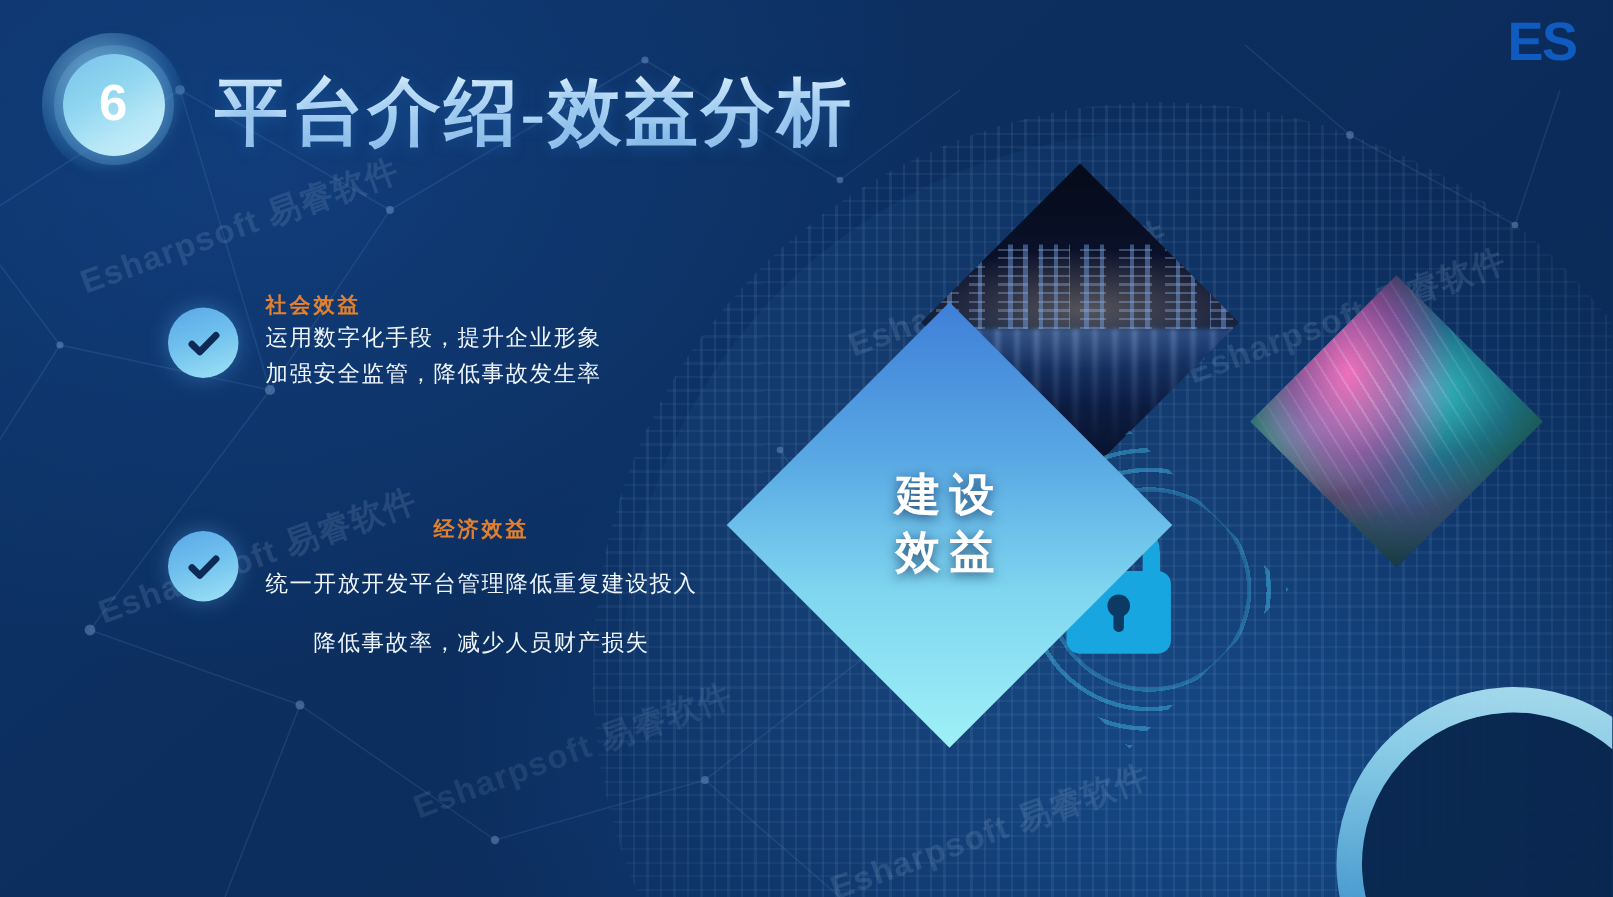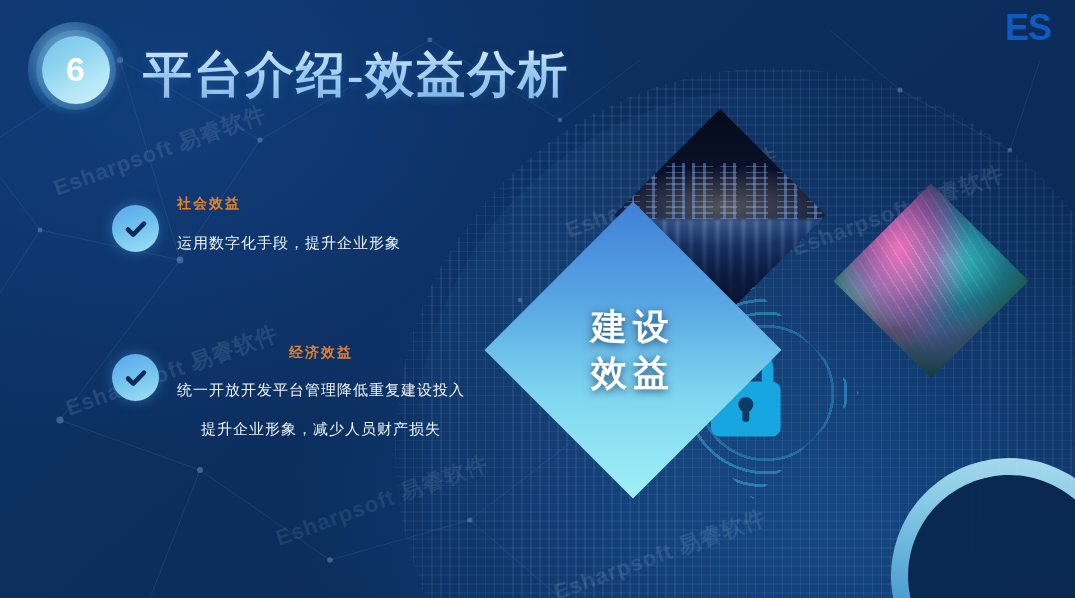--- a/index.html
+++ b/index.html
@@ -91,38 +91,38 @@
     position:absolute; left:0; top:9px; width:47px; height:47px; border-radius:50%;
     background:linear-gradient(160deg,#5ba7e8 0%,#6fc0ee 45%,#9fe3f5 100%);
     box-shadow:0 0 14px rgba(90,170,235,.40);
     display:flex; align-items:center; justify-content:center;
   }
   .check svg{ display:block; }
 
   .block-body{ margin-left:65px; }
   .block-head{ font-size:14px; font-weight:700; letter-spacing:2px; line-height:1.1; }
   .block-line{ font-size:15px; color:#eef5fd; letter-spacing:1px; line-height:1.1; white-space:nowrap; }
-  .b1 .block-line{ margin-top:24px; }
+  .b1 .block-line{ margin-top:7px; }
   .b2 .block-line{ margin-top:22px; }
   .b1 .block-head{ margin-bottom:4px; }
   .b2 .block-head{ margin-bottom:6px; }
 
   
   .dia-outline{
     position:absolute; left:528px; top:245px; width:210px; height:210px;
     transform:rotate(45deg);
     background:
       linear-gradient(rgba(255,255,255,0),rgba(255,255,255,0)) padding-box,
       linear-gradient(135deg,#3f7fd8 0%,#59a8e4 35%,#7fd6ef 65%,#9ff0f7 100%) border-box;
     border:7px solid transparent;
   }
   .dia-label{
     position:absolute; left:528px; top:245px; width:210px; height:210px;
     display:flex; flex-direction:column; align-items:center; justify-content:center;
-    color:#ffffff; font-size:36px; font-weight:700; letter-spacing:6px; line-height:1.28;
+    color:#ffffff; font-size:30px; font-weight:700; letter-spacing:6px; line-height:1.28;
     text-shadow:0 2px 8px rgba(5,30,70,.7);
   }
 
   
   .dia{ position:absolute; transform:rotate(45deg); overflow:hidden; }
   .dia > .art{ position:absolute; inset:0; transform:rotate(-45deg) scale(1.45); }
 
   .dia-city{ left:645px; top:140px; width:150px; height:150px; }
   .city-art{
     background:
@@ -242,33 +242,34 @@
 
   <div class="block b1">
     <div class="check">
       <svg width="26" height="26" viewBox="0 0 26 26">
         <path d="M5 13.5 L10.2 18.6 L21 7.6" fill="none" stroke="#0c2a55" stroke-width="4.6" stroke-linecap="round" stroke-linejoin="round"></path>
       </svg>
     </div>
     <div class="block-body">
       <div class="block-head" style="color:#e08030">社会效益</div>
       <div class="block-line">运用数字化手段，提升企业形象</div>
+      <div class="block-line">加强安全监管，降低事故发生率</div>
     </div>
   </div>
 
   <div class="block b2">
     <div class="check">
       <svg width="26" height="26" viewBox="0 0 26 26">
         <path d="M5 13.5 L10.2 18.6 L21 7.6" fill="none" stroke="#0c2a55" stroke-width="4.6" stroke-linecap="round" stroke-linejoin="round"></path>
       </svg>
     </div>
     <div class="block-body">
       <div class="block-head" style="color:#e08030">经济效益</div>
       <div class="block-line">统一开放开发平台管理降低重复建设投入</div>
-      <div class="block-line">提升企业形象，减少人员财产损失</div>
+      <div class="block-line">降低事故率，减少人员财产损失</div>
     </div>
   </div>
 
   <div class="dia dia-city">
     <div class="art city-art">
       <div class="city-towers"></div>
       <div class="city-water"></div>
     </div>
   </div>
 

